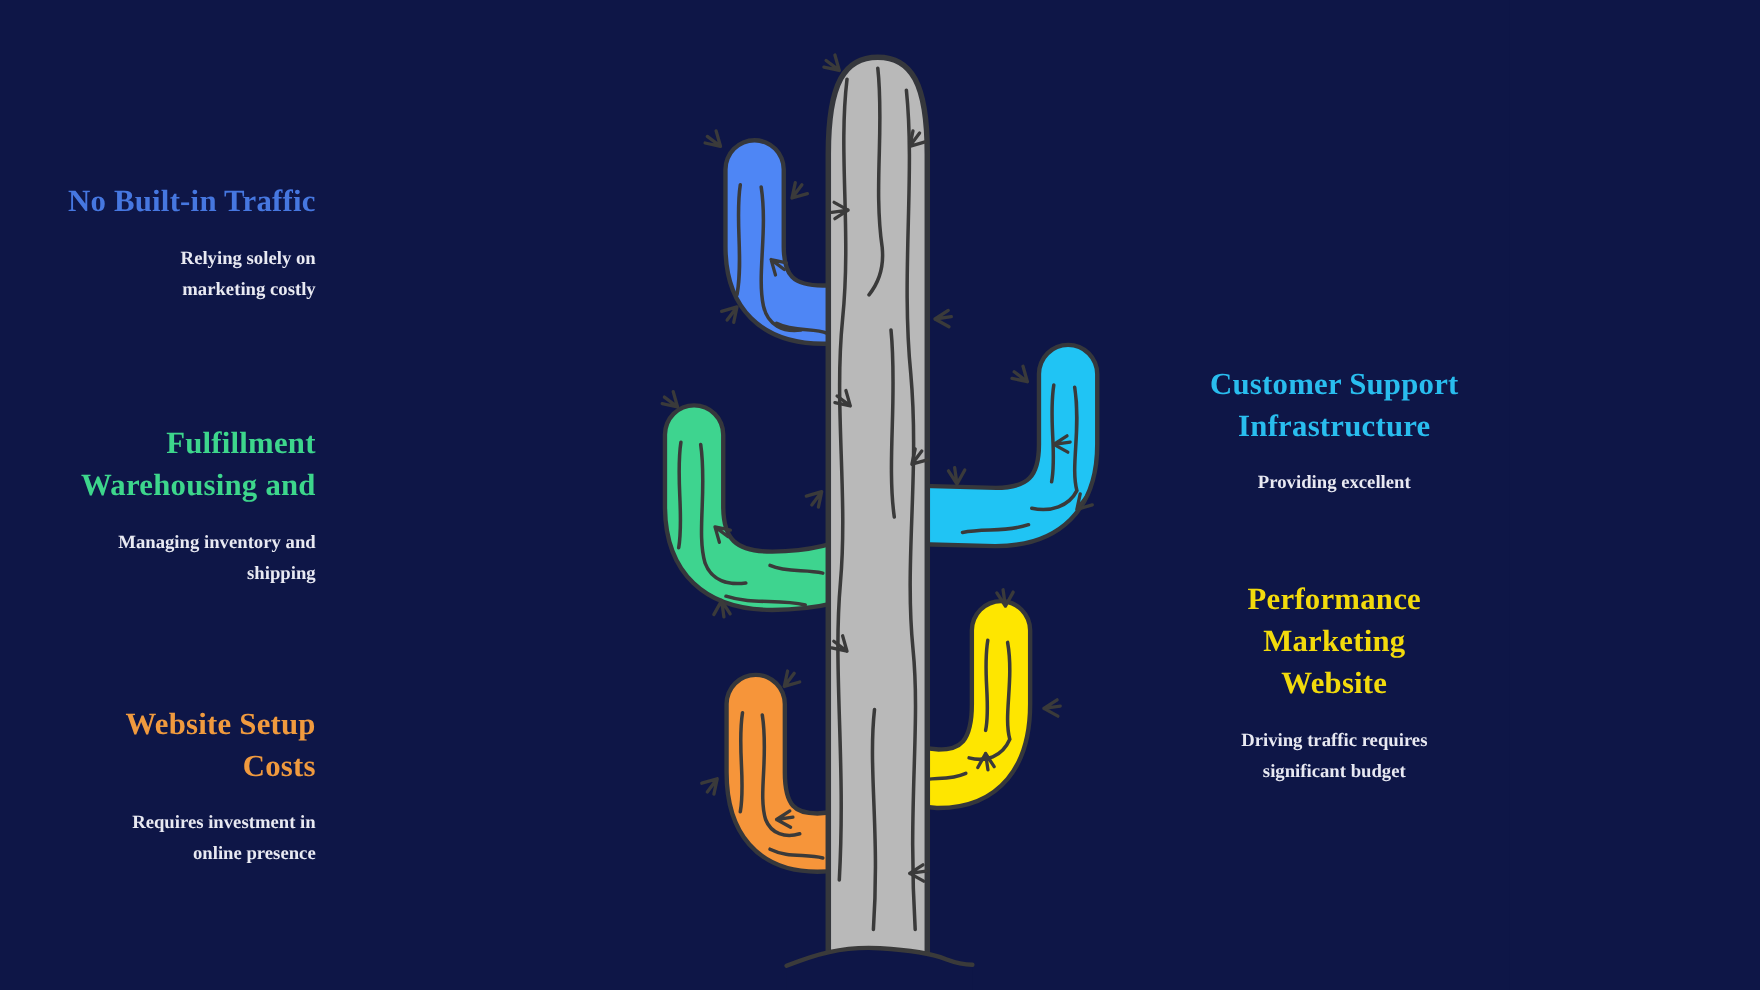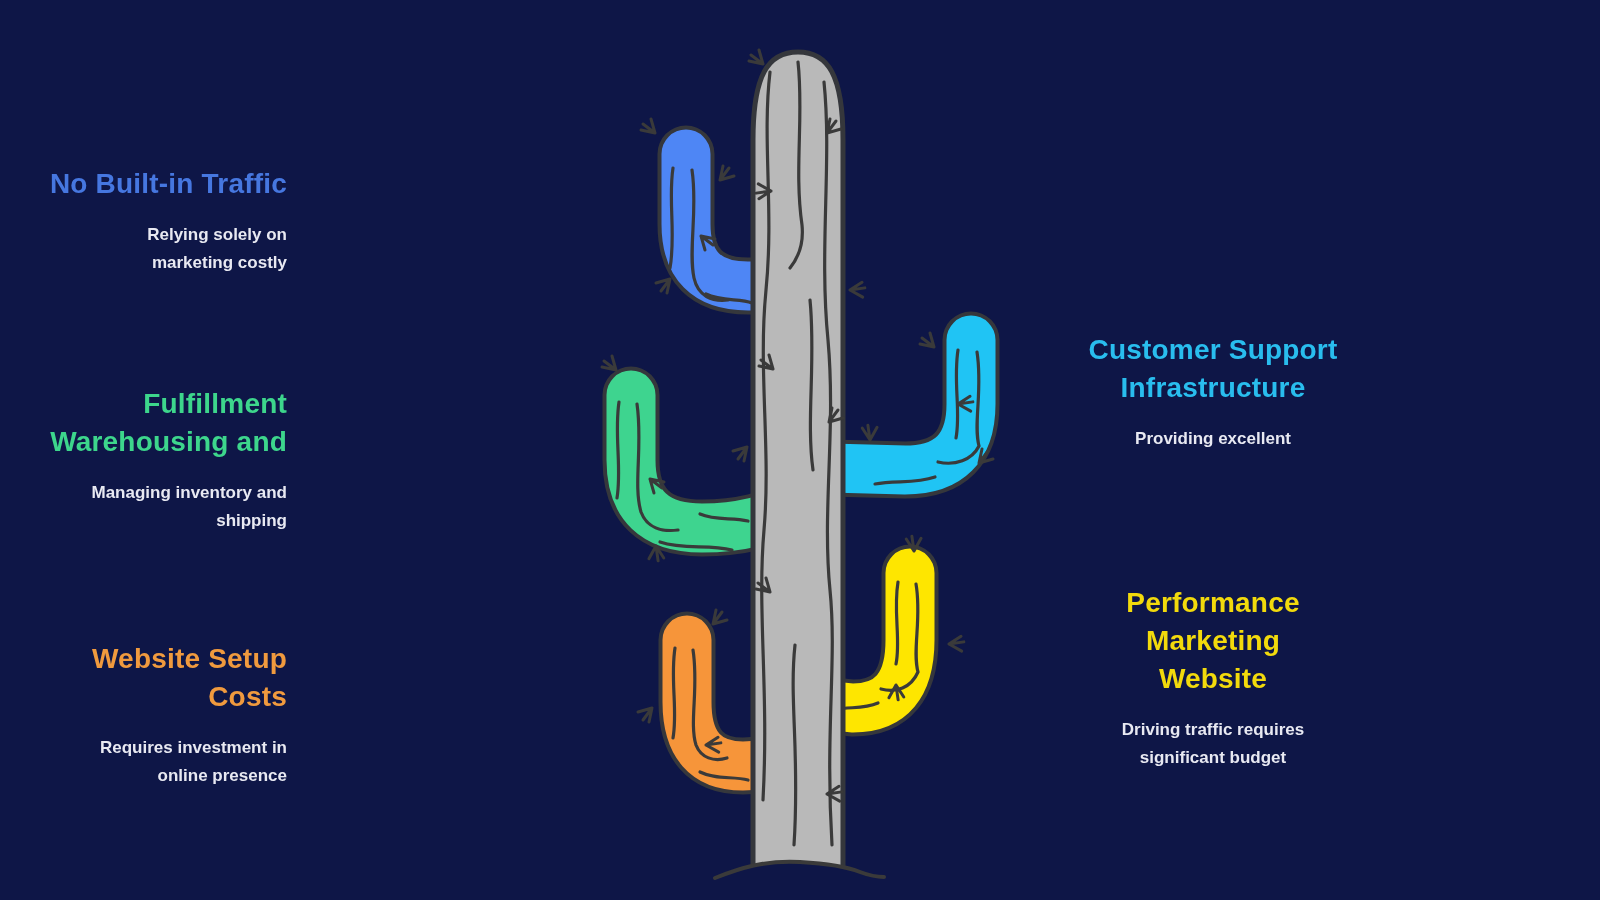--- a/index.html
+++ b/index.html
@@ -6,20 +6,21 @@
   body{
     background:var(--bg,#0e1647);
     font-family:"Liberation Sans", "DejaVu Sans", sans-serif;
     -webkit-font-smoothing:antialiased;
   }
   .stage{
     position:relative;
     width:1372px;height:900px;
     overflow:hidden;
     background:var(--bg,#0e1647);
+    font-family:Liberation Serif, serif;
   }
   .cactus-svg{
     position:absolute;left:0;top:0;width:1600px;height:900px;
   }
   
   .arm-outline{fill:none;stroke:var(--outline);stroke-width:57;stroke-linecap:round;}
   .arm-fill{fill:none;stroke:var(--arm);stroke-width:49;stroke-linecap:round;}
   .trunk{fill:var(--trunk);stroke:var(--outline);stroke-width:5;stroke-linejoin:round;}
   .tex{fill:none;stroke:var(--detail);stroke-width:3.2;stroke-linecap:round;}
   .spine{fill:none;stroke:var(--detail);stroke-width:3;stroke-linecap:round;}
@@ -169,21 +170,21 @@
   <div class="card right" style="top: 331px; left: 1053px; --accent: #29bdee;">
     <div class="card-title">
       <div class="tl">Customer Support</div>
       <div class="tl">Infrastructure</div>
     </div>
     <div class="card-desc">
       <div class="dl">Providing excellent</div>
     </div>
   </div>
 
-  <div class="card right" style="top: 584px; left: 1053px; --accent: #f2da0c;">
+  <div class="card right" style="top: 527px; left: 1053px; --accent: #f2da0c;">
     <div class="card-title">
       <div class="tl">Performance</div>
       <div class="tl">Marketing</div>
       <div class="tl">Website</div>
     </div>
     <div class="card-desc">
       <div class="dl">Driving traffic requires</div>
       <div class="dl">significant budget</div>
     </div>
   </div>

